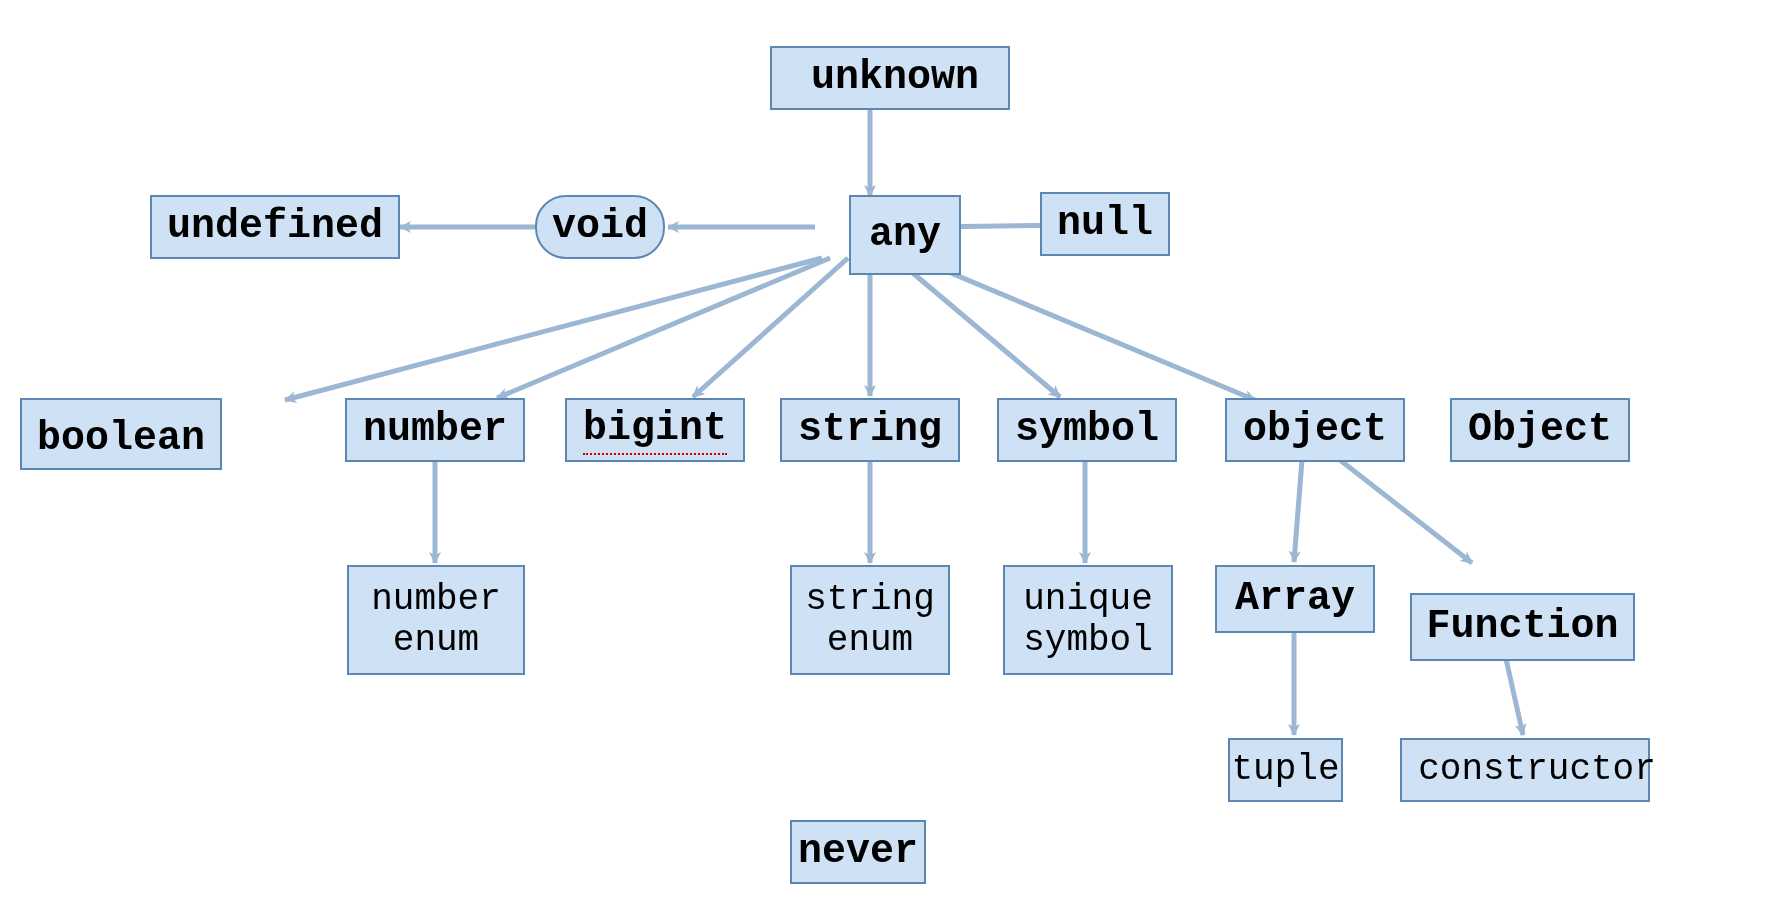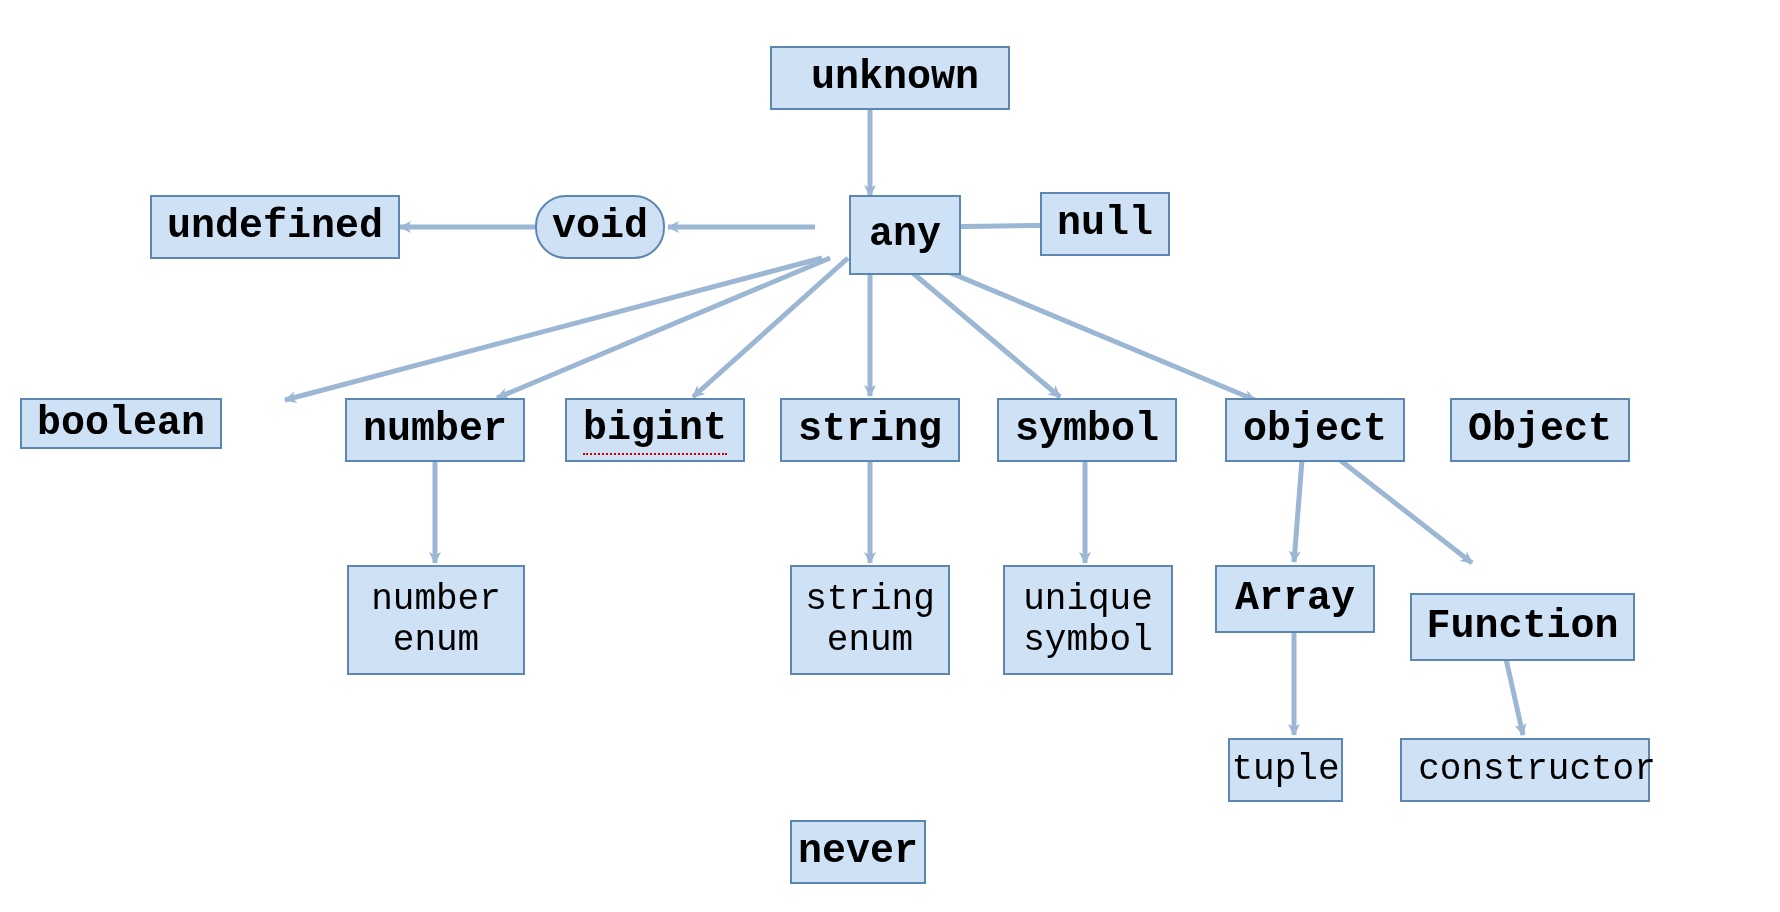--- a/index.html
+++ b/index.html
@@ -105,21 +105,21 @@
   <div class="node fs40" style="left:535px; top:195px; width:130px; height:64px;border-radius:31px;">
     <span>void</span>
   </div>
   <div class="node fs40" style="left:815px; top:195px; width:112px; height:80px;margin-left:34px;">
     <span>any</span>
   </div>
   <div class="node fs40" style="left:1040px; top:192px; width:130px; height:64px;">
     <span>null</span>
   </div>
 
-  <div class="node fs40" style="left:20px; top:398px; width:202px; height:51px;">
+  <div class="node fs40" style="left:20px; top:398px; width:202px; height:72px;align-items:flex-end;">
     <span>boolean</span>
   </div>
   <div class="node fs40" style="left:345px; top:398px; width:180px; height:64px;">
     <span>number</span>
   </div>
   <div class="node fs40" style="left:565px; top:398px; width:180px; height:64px;">
     <span class="spellcheck">bigint</span>
   </div>
   <div class="node fs40" style="left:780px; top:398px; width:180px; height:64px;">
     <span>string</span>

